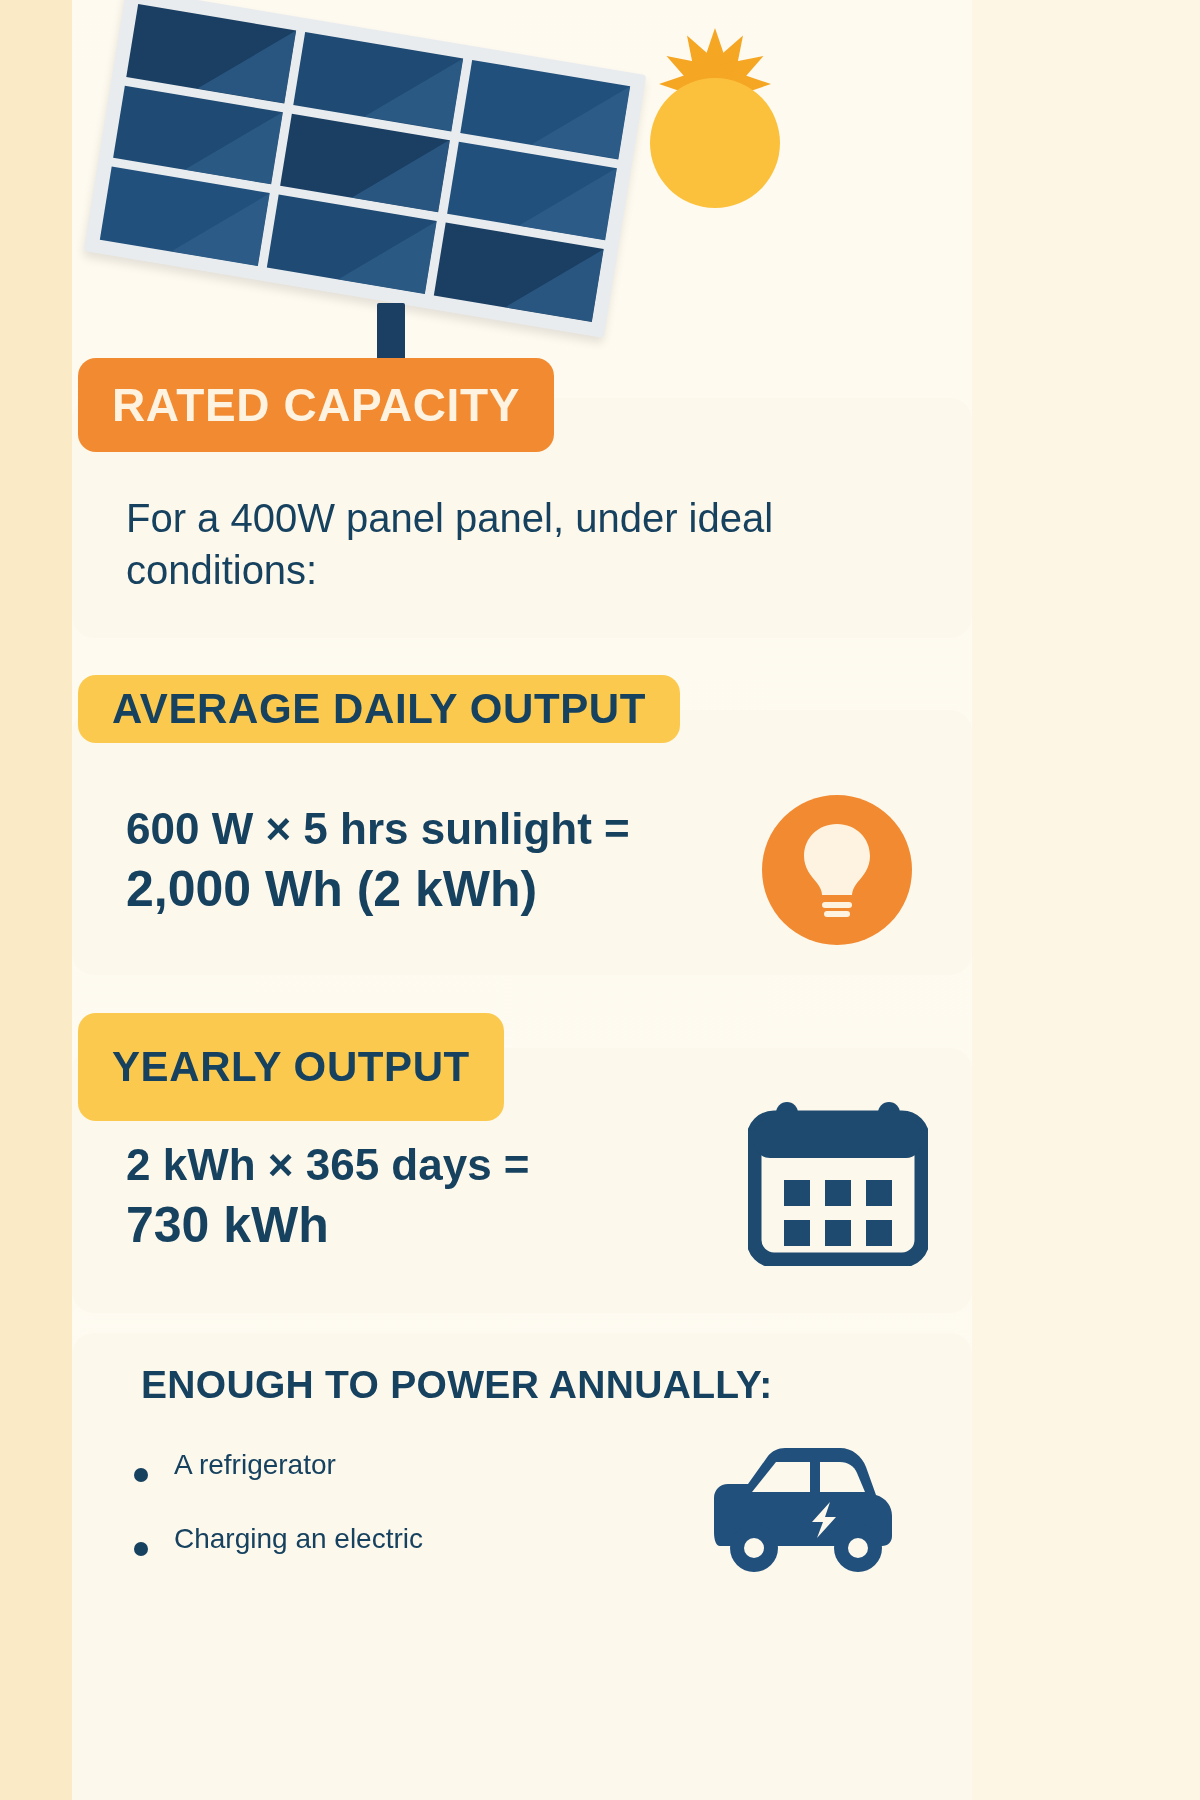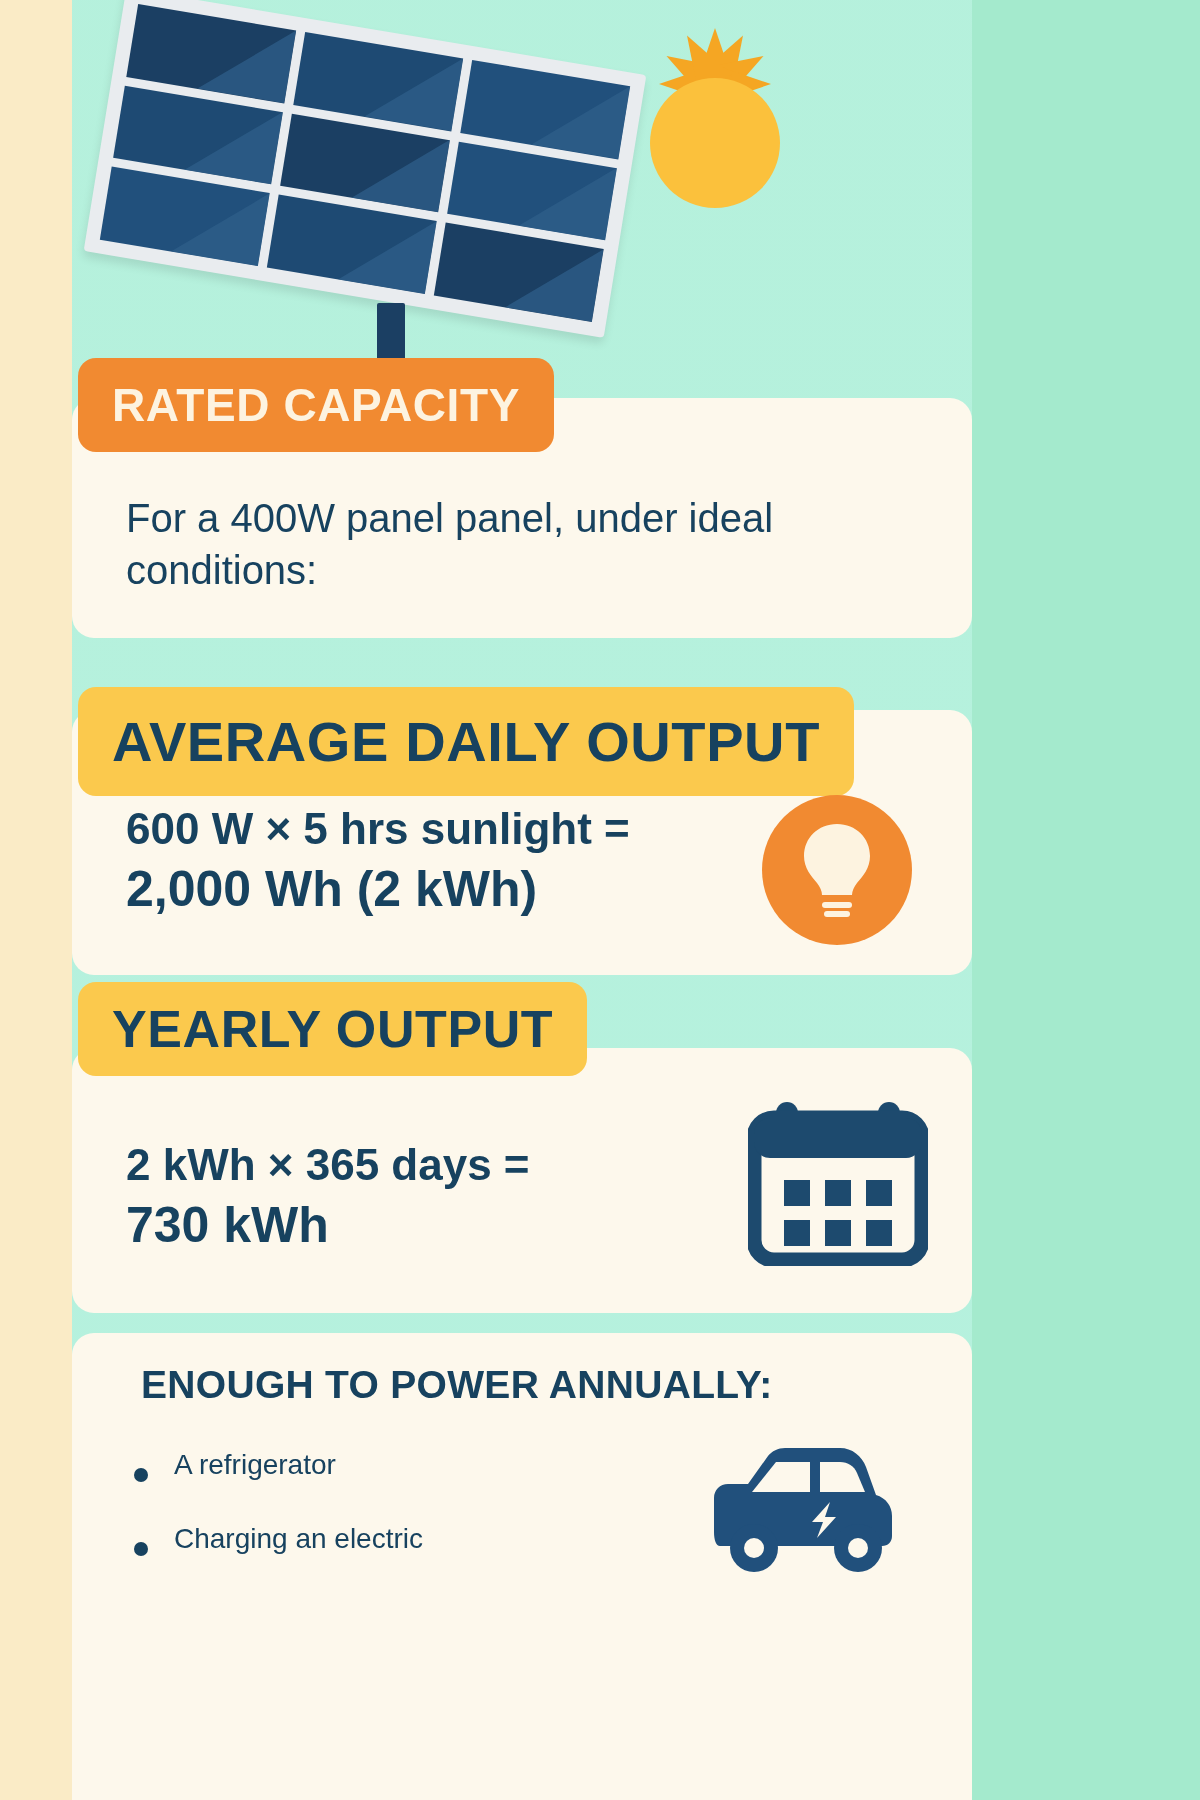--- a/index.html
+++ b/index.html
@@ -5,21 +5,21 @@
   * { margin:0; padding:0; box-sizing:border-box; }
   html,body {
     width:1200px; height:1800px;
     font-family:"Liberation Sans", sans-serif;
     background:#FBEFD0;
     overflow:hidden;
   }
   #page {
     position:relative;
     width:1200px; height:1800px;
-    background:#5eead4;
+    background:#ffffff;
     overflow:hidden;
   }
   
   .column-wash{
     position:absolute; left:72px; top:0; width:900px; height:1800px;
     background:linear-gradient(180deg,#FDF6E3 0%,#FDF7E6 100%);
     opacity:.55;
   }
   .edge-l{position:absolute;left:0;top:0;width:72px;height:1800px;background:#FAEBC6;}
   .edge-r{position:absolute;right:0;top:0;width:228px;height:1800px;background:#FAEBC6;opacity:.45;}
@@ -147,37 +147,37 @@
     </div>
   </div>
 
   <div class="card" style="top:398px;height:240px;"></div>
   <div class="pill orange" style="top:358px;height:94px;font-size:46px;">
     <span>RATED CAPACITY</span>
   </div>
   <div class="body-text para" style="left:126px;top:492px;width:760px;">For a 400W panel panel, under ideal conditions:</div>
 
   <div class="card" style="top:710px;height:265px;"></div>
-  <div class="pill yellow" style="top:675px;height:109px;font-size:56px;margin-top:12px;">
+  <div class="pill yellow" style="top:675px;height:68px;font-size:42px;">
     <span>AVERAGE DAILY OUTPUT</span>
   </div>
   <div class="body-text formula" style="left:126px;top:800px;width:640px;">
     <span>600 W × 5 hrs sunlight =</span>
     <span class="big">2,000 Wh (2 kWh)</span>
   </div>
   <div class="bulb-badge" style="left:762px;top:795px;">
     <svg width="86" height="104" viewBox="0 0 86 104" aria-hidden="true">
       <path d="M43 6 C24 6 10 20 10 38 c0 12 7 20 13 27 3 4 5 8 5 12 l30 0 c0-4 2-8 5-12 6-7 13-15 13-27 C76 20 62 6 43 6 z" fill="#FDF3E0"></path>
       <rect x="28" y="84" width="30" height="6" rx="3" fill="#FDF3E0"></rect>
       <rect x="30" y="93" width="26" height="6" rx="3" fill="#FDF3E0"></rect>
     </svg>
   </div>
 
   <div class="card" style="top:1048px;height:265px;"></div>
-  <div class="pill yellow" style="top:982px;height:94px;font-size:52px;">
+  <div class="pill yellow" style="top:1013px;height:108px;font-size:42px;">
     <span>YEARLY OUTPUT</span>
   </div>
   <div class="body-text formula" style="left:126px;top:1136px;width:620px;">
     <span>2 kWh × 365 days =</span>
     <span class="big">730 kWh</span>
   </div>
   <div style="position:absolute;left:748px;top:1098px;">
     <svg width="180" height="168" viewBox="0 0 180 168" aria-hidden="true">
       <rect x="28" y="4" width="22" height="40" rx="11" fill="#1D4A6E"></rect>
       <rect x="130" y="4" width="22" height="40" rx="11" fill="#1D4A6E"></rect>

